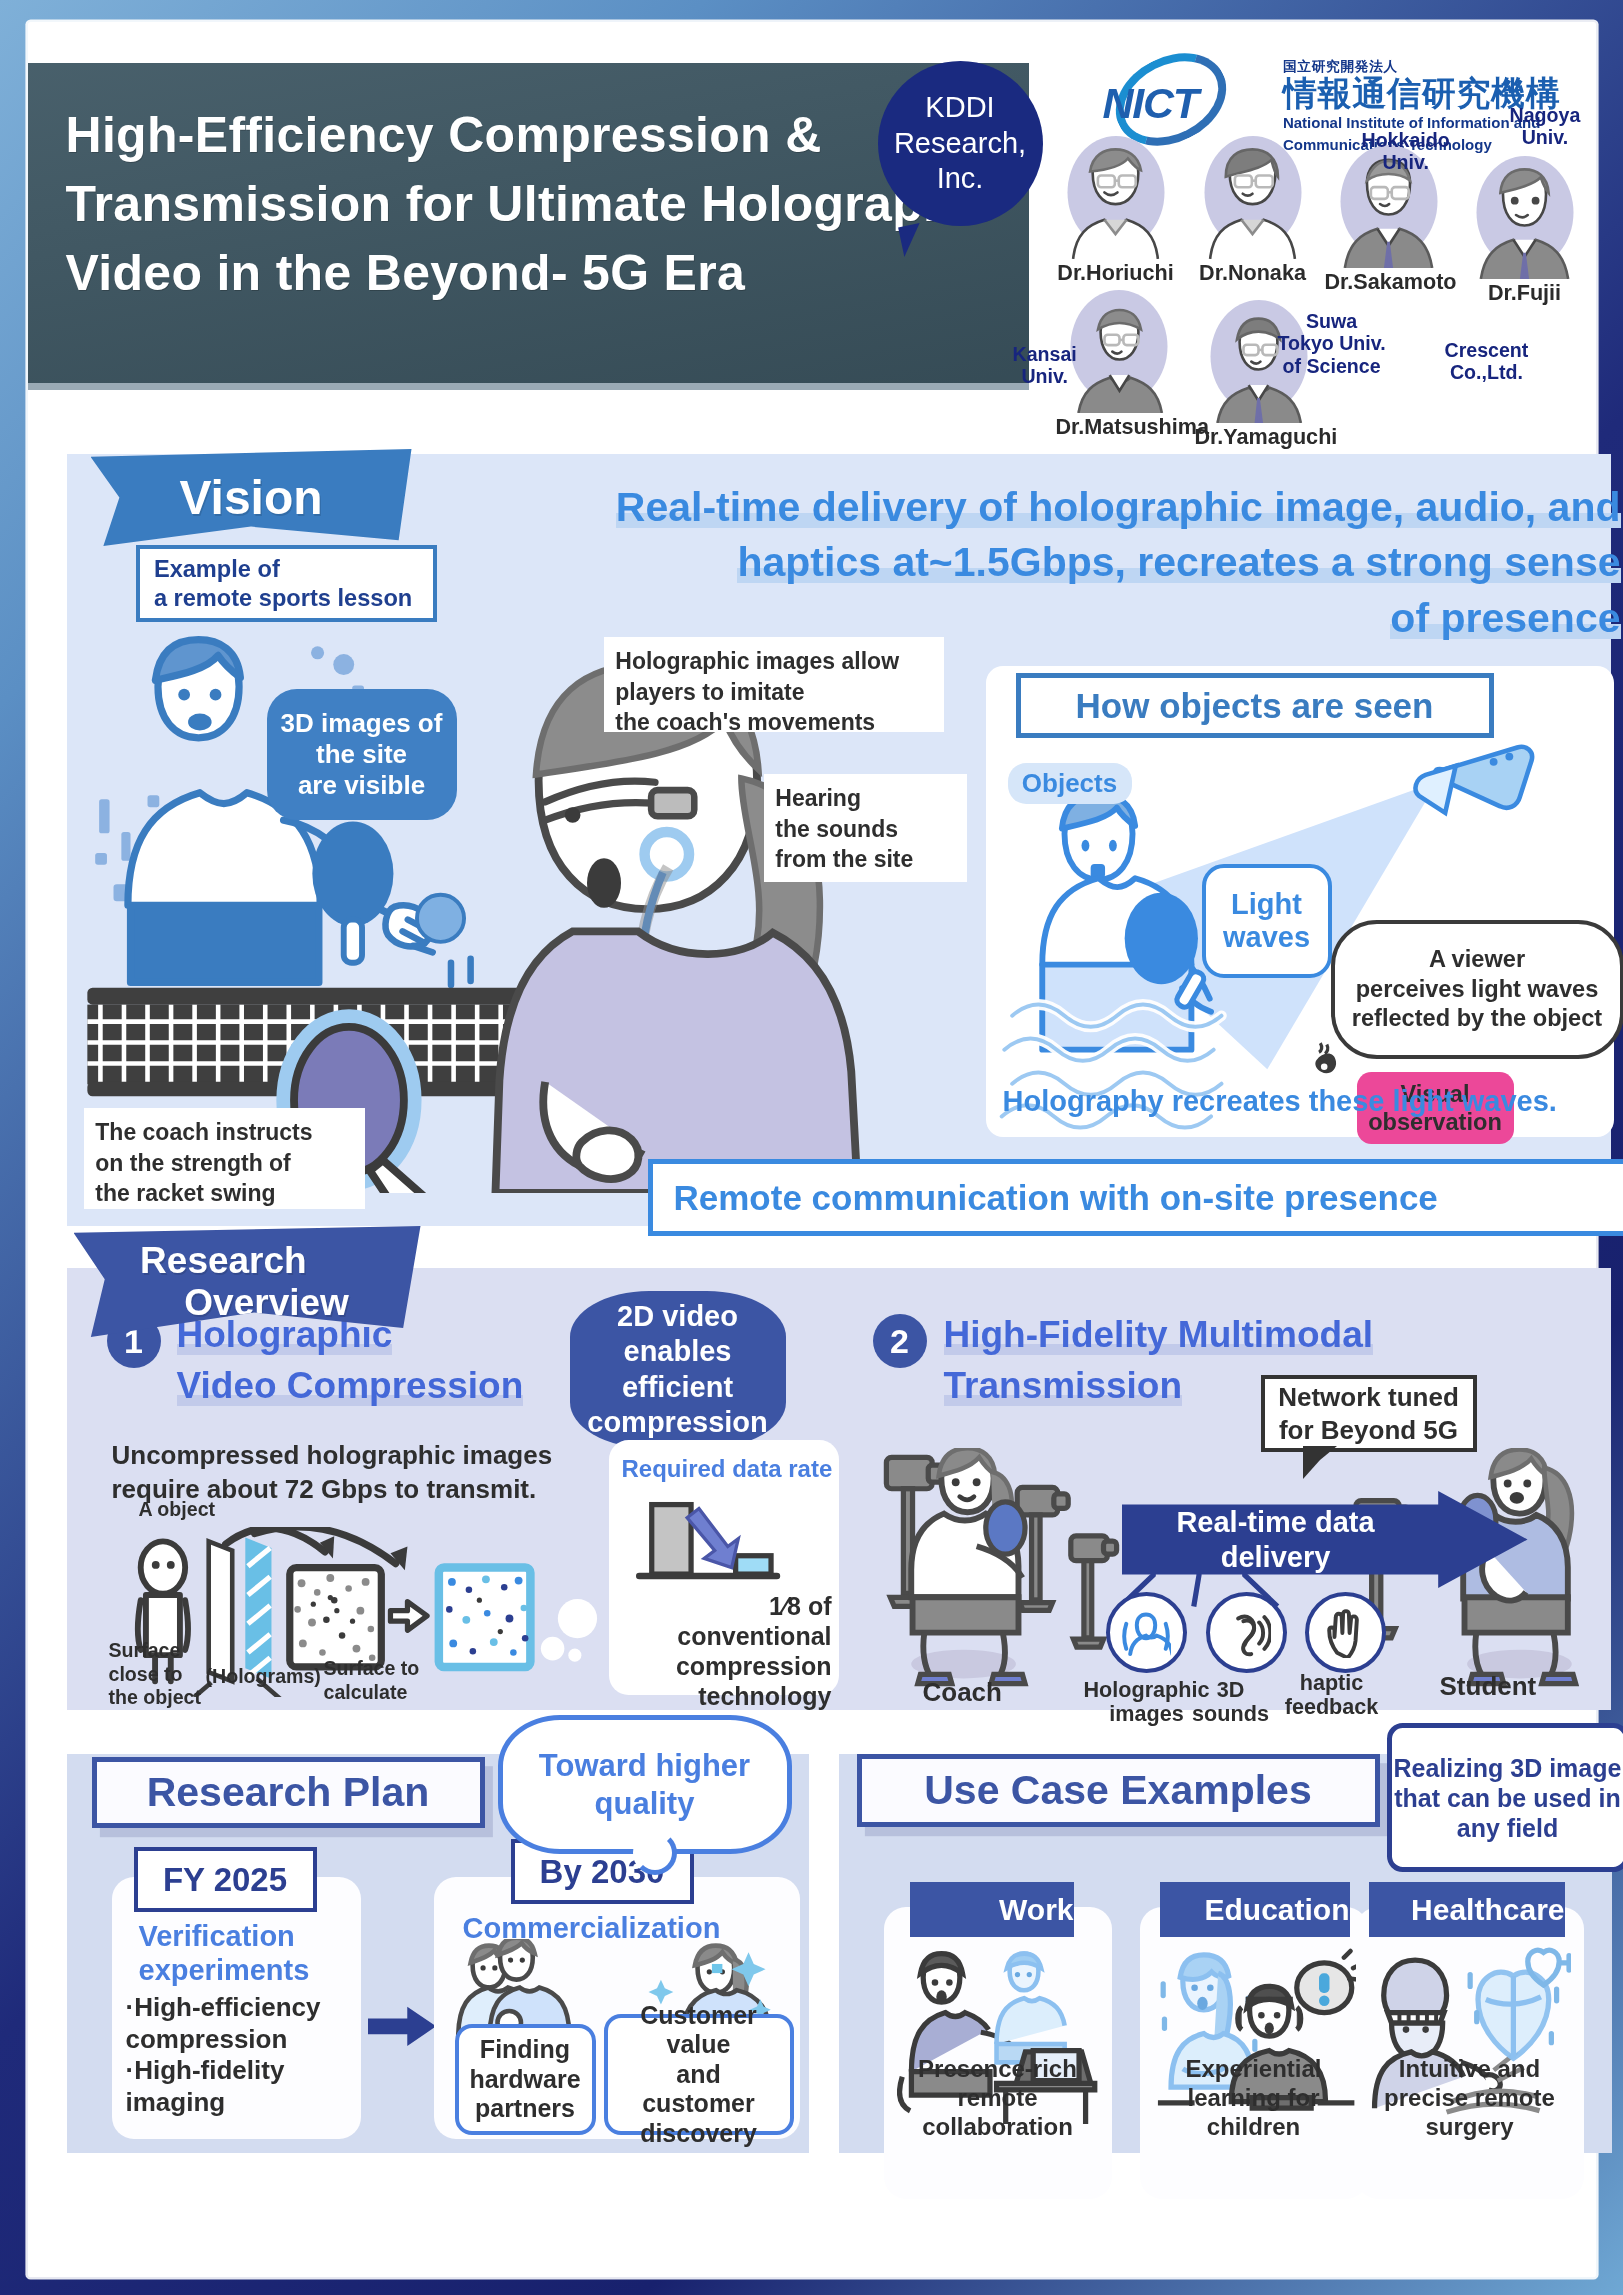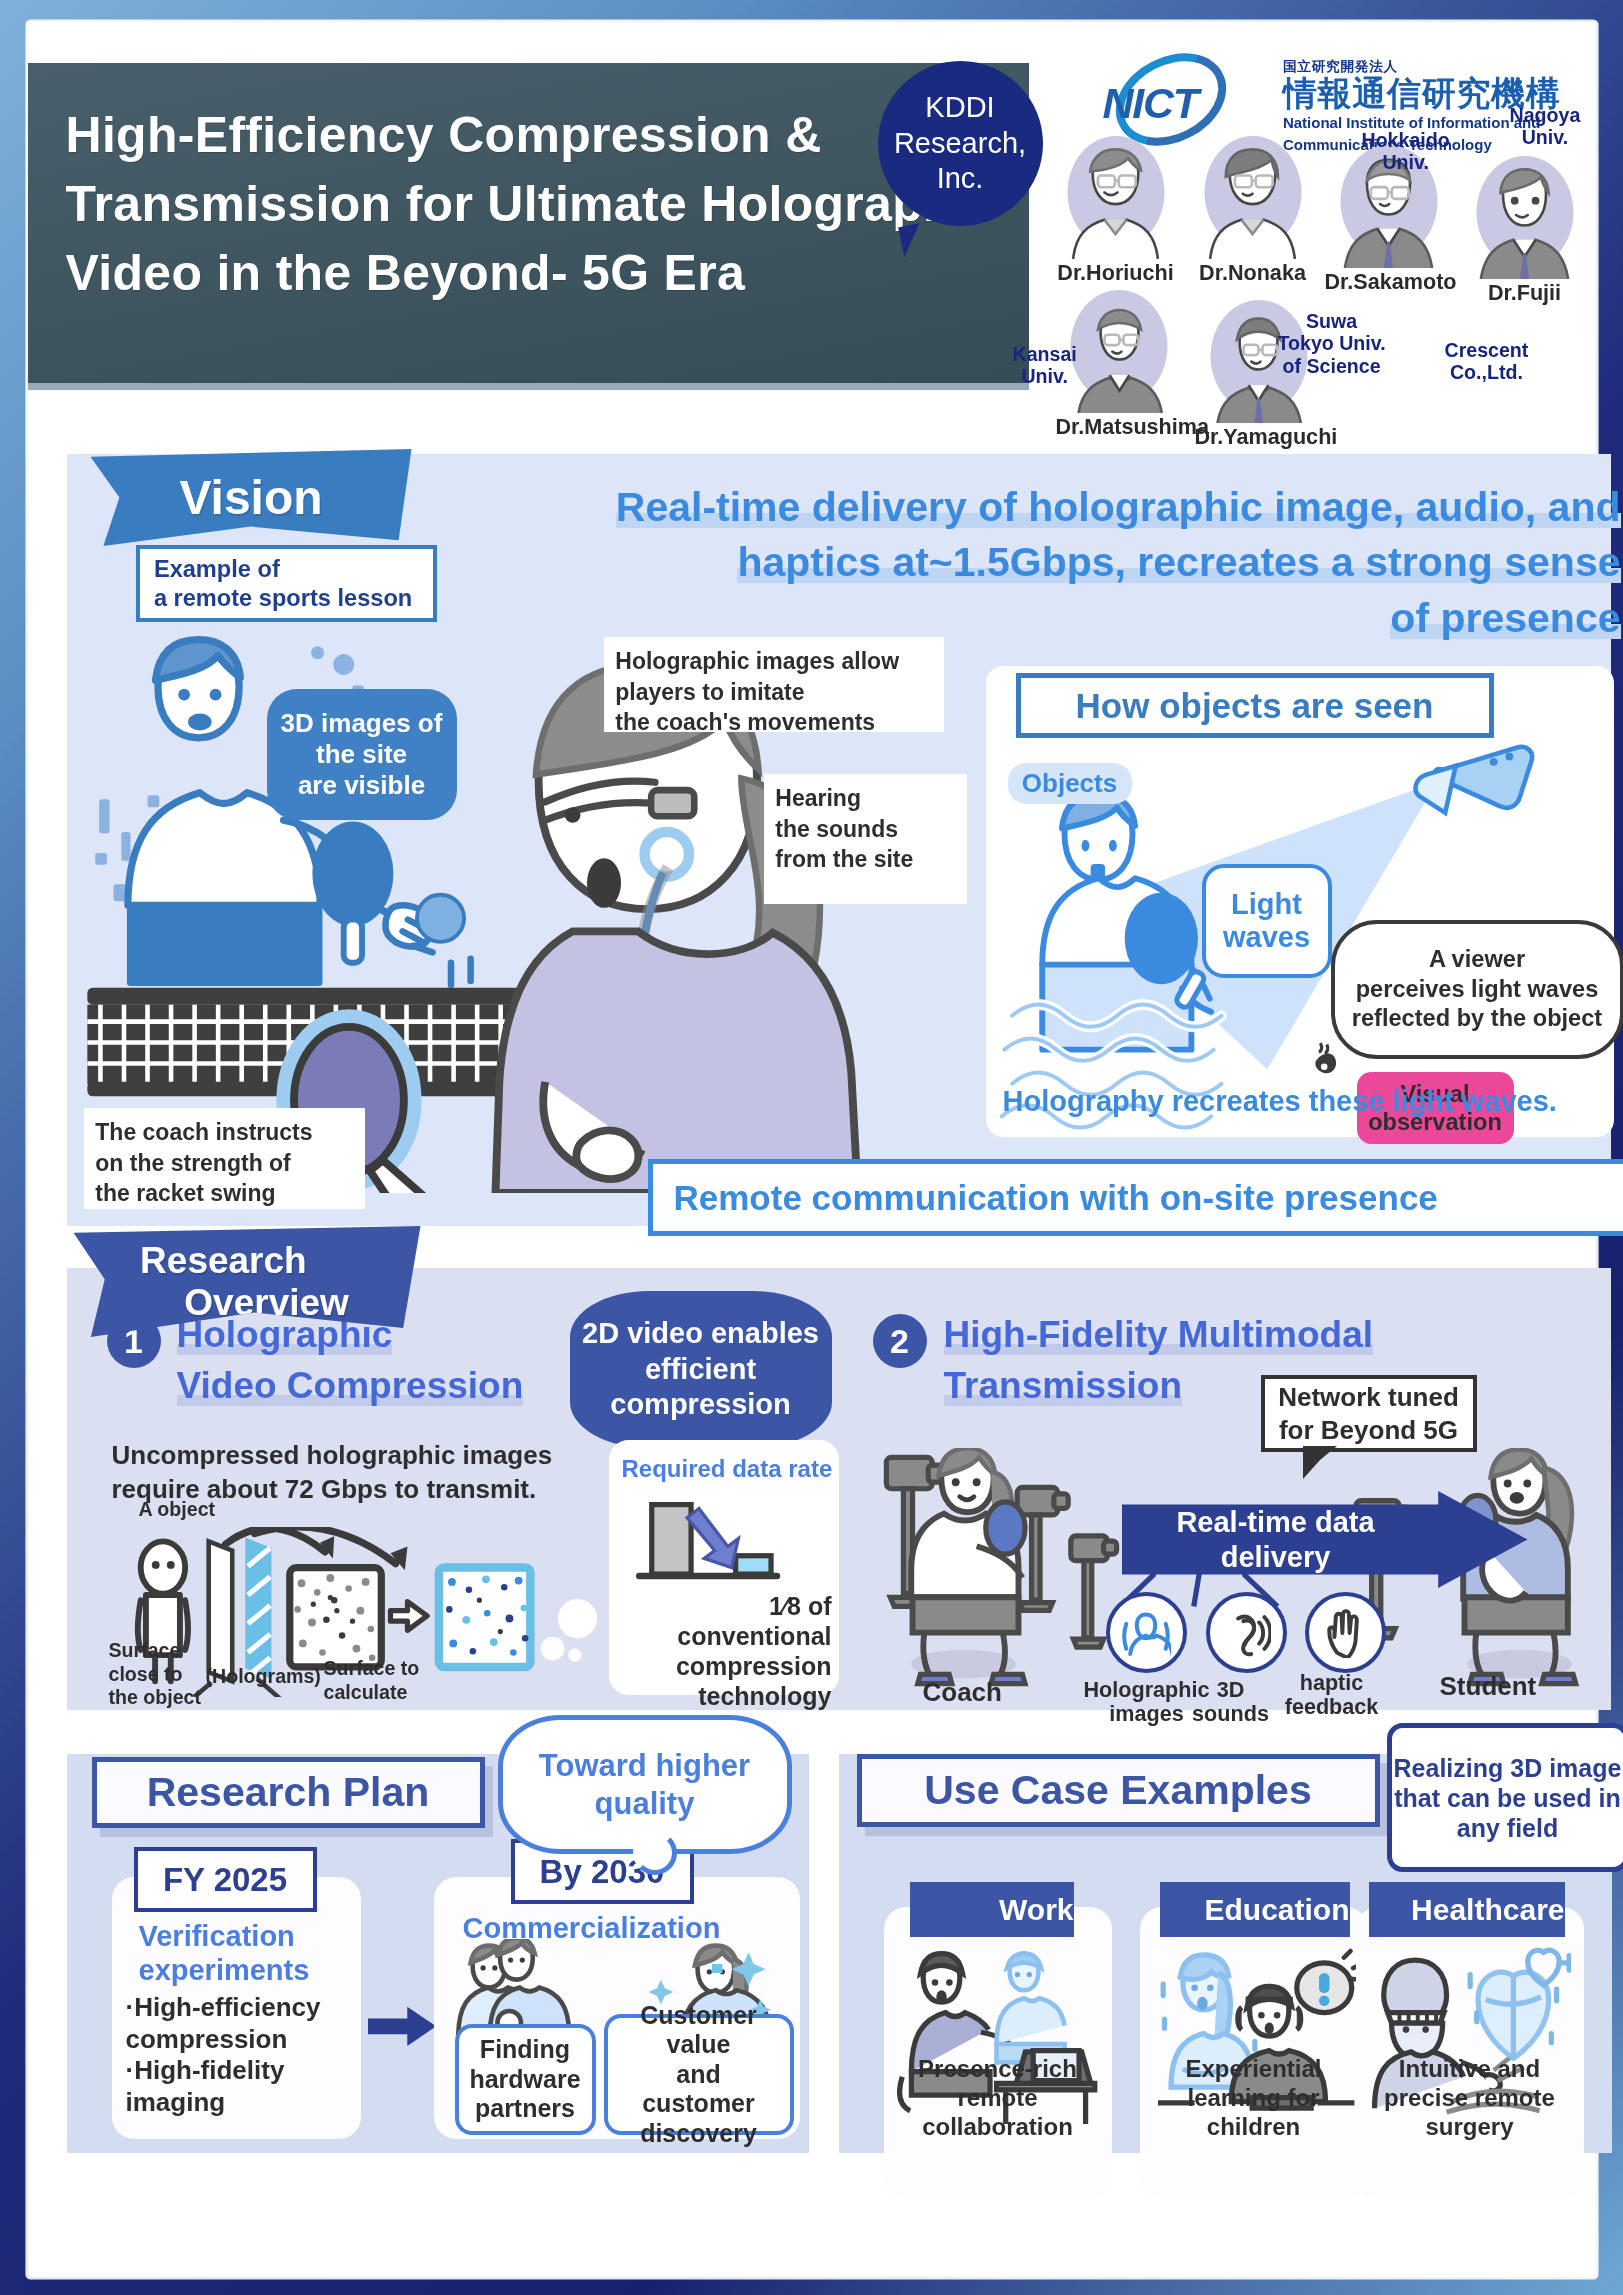--- a/index.html
+++ b/index.html
@@ -552,21 +552,21 @@
   </div>
 
   <div class="bubble-blue" style="left:239px; top:667px; width:190px; height:131px; white-space:pre-line;">3D images of
 the site
 are visible</div>
 
   <div class="note-white" style="left:576px; top:615px; width:340px; height:95px; white-space:pre-line;">Holographic images allow
 players to imitate
 the coach's movements</div>
 
-  <div class="note-white" style="left:736px; top:752px; width:203px; height:130px; white-space:pre-line;">Hearing
+  <div class="note-white" style="left:736px; top:752px; width:203px; height:108px; white-space:pre-line;">Hearing
 the sounds
 from the site</div>
 
   <div class="note-white" style="left:56px; top:1086px; width:281px; height:101px; white-space:pre-line;">The coach instructs
 on the strength of
 the racket swing</div>
 
   <div class="how-card"></div>
   <div class="how-title">
     <span>How objects are seen</span>
@@ -645,21 +645,21 @@
   </div>
 
   <div class="num-circle" style="left:79px; top:1292px;">
     <span>1</span>
   </div>
   <div class="sec-head" style="left:149px; top:1287px; width:432px;">
     <div><span>Holographic</span></div>
     <div><span>Video Compression</span></div>
   </div>
 
-  <div class="cloud-bubble" style="left:542px; top:1269px; width:262px; height:157px; white-space:pre-line;">2D video enables
+  <div class="cloud-bubble" style="left:542px; top:1269px; width:216px; height:157px; white-space:pre-line;">2D video enables
 efficient
 compression</div>
 
   <div class="body-text" style="left:84px; top:1416px; width:517px; white-space:pre-line;">Uncompressed holographic images
 require about 72 Gbps to transmit.</div>
 
   <svg style="position:absolute; left:98px; top:1505px;" width="491" height="170" viewBox="0 0 750 260">
 
     <g fill="#fff" stroke="#3b3b3b" stroke-width="9" stroke-linecap="round" stroke-linejoin="round">
       <ellipse cx="56" cy="62" rx="34" ry="40"></ellipse>

